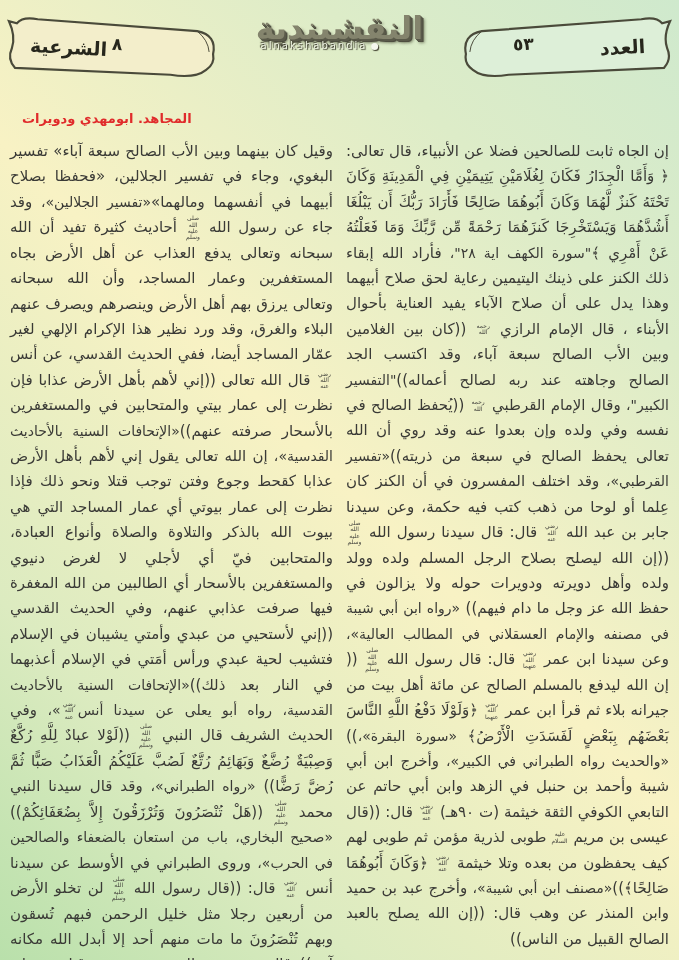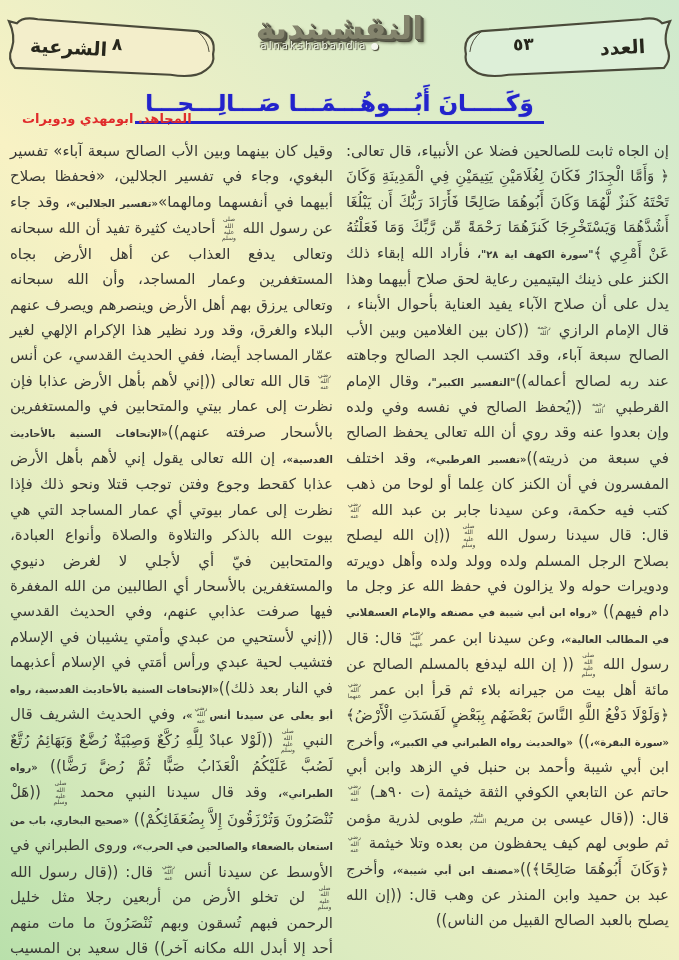--- a/index.html
+++ b/index.html
@@ -40,21 +40,21 @@
   }
   .byline{position:absolute;top:111px;left:22px;direction:rtl;
     font-size:13px;font-weight:bold;color:#e02b2b;}
   
   .cols{position:absolute;top:139px;right:10px;left:10px;bottom:12px;
     display:flex;gap:13px;direction:rtl;}
   .col{flex:1;direction:rtl;text-align:justify;color:#3a3a36;
     font-size:15px;line-height:25.4px;}
   .seg-body{}
   .seg-quran{font-weight:normal;}
-  .seg-cite{font-size:10px;font-weight:bold;}
+  .seg-cite{font-size:14px;font-weight:normal;}
   .seg-hon{
     display:inline-block;width:15px;font-size:6px;line-height:1.05;
     vertical-align:middle;text-align:center;color:#44443e;white-space:normal;
     margin:0 1px;
   }
 </style>
 </head>
 <body>
 
 <div class="page">
@@ -77,23 +77,20 @@
     </svg>
     <span class="txt lbl">الشرعية</span>
     <span class="txt num">٨</span>
   </div>
 
   <div class="logo">
     <div class="logo-ar">النقشبندية</div>
     <div class="logo-en"><span class="dot"></span><span>alnakshabandia</span></div>
   </div>
 
-  <div class="title-wrap">
-    <span class="title">وَكَـــــانَ أَبُـــوهُـــمَـــا صَـــالِـــحـــا</span>
-  </div>
 
   <div class="byline">المجاهد. ابومهدي ودويرات</div>
 
   <div class="cols">
     <div class="col"><span class="seg-body">إن الجاه ثابت للصالحين فضلا عن الأنبياء، قال تعالى: </span><span class="seg-quran">﴿ وَأَمَّا الْجِدَارُ فَكَانَ لِغُلَامَيْنِ يَتِيمَيْنِ فِي الْمَدِينَةِ وَكَانَ تَحْتَهُ كَنزٌ لَّهُمَا وَكَانَ أَبُوهُمَا صَالِحًا فَأَرَادَ رَبُّكَ أَن يَبْلُغَا أَشُدَّهُمَا وَيَسْتَخْرِجَا كَنزَهُمَا رَحْمَةً مِّن رَّبِّكَ وَمَا فَعَلْتُهُ عَنْ أَمْرِي ﴾</span><span class="seg-cite">"سورة الكهف اية ٢٨"،</span><span class="seg-body"> فأراد الله إبقاء ذلك الكنز على ذينك اليتيمين رعاية لحق صلاح أبيهما وهذا يدل على أن صلاح الآباء يفيد العناية بأحوال الأبناء ، قال الإمام الرازي </span><span class="seg-hon">رحمه الله</span><span class="seg-body"> ((كان بين الغلامين وبين الأب الصالح سبعة آباء، وقد اكتسب الجد الصالح وجاهته عند ربه لصالح أعماله))</span><span class="seg-cite">"التفسير الكبير"،</span><span class="seg-body"> وقال الإمام القرطبي </span><span class="seg-hon">رحمه الله</span><span class="seg-body"> ((يُحفظ الصالح في نفسه وفي ولده وإن بعدوا عنه وقد روي أن الله تعالى يحفظ الصالح في سبعة من ذريته))</span><span class="seg-cite">«تفسير القرطبي»،</span><span class="seg-body"> وقد اختلف المفسرون في أن الكنز كان عِلما أو لوحا من ذهب كتب فيه حكمة، وعن سيدنا جابر بن عبد الله </span><span class="seg-hon">رضي الله عنه</span><span class="seg-body"> قال: قال سيدنا رسول الله </span><span class="seg-hon">صلى الله عليه وسلم</span><span class="seg-body"> ((إن الله ليصلح بصلاح الرجل المسلم ولده وولد ولده وأهل دويرته ودويرات حوله ولا يزالون في حفظ الله عز وجل ما دام فيهم)) </span><span class="seg-cite">«رواه ابن أبي شيبة في مصنفه والإمام العسقلاني في المطالب العالية»،</span><span class="seg-body"> وعن سيدنا ابن عمر </span><span class="seg-hon">رضي الله عنهما</span><span class="seg-body"> قال: قال رسول الله </span><span class="seg-hon">صلى الله عليه وسلم</span><span class="seg-body"> (( إن الله ليدفع بالمسلم الصالح عن مائة أهل بيت من جيرانه بلاء ثم قرأ ابن عمر </span><span class="seg-hon">رضي الله عنهما</span><span class="seg-quran"> ﴿وَلَوْلَا دَفْعُ اللَّهِ النَّاسَ بَعْضَهُم بِبَعْضٍ لَفَسَدَتِ الْأَرْضُ﴾ </span><span class="seg-cite">«سورة البقرة»،</span><span class="seg-body">)) </span><span class="seg-cite">«والحديث رواه الطبراني في الكبير»،</span><span class="seg-body"> وأخرج ابن أبي شيبة وأحمد بن حنبل في الزهد وابن أبي حاتم عن التابعي الكوفي الثقة خيثمة (ت ٩٠هـ) </span><span class="seg-hon">رضي الله عنه</span><span class="seg-body"> قال: ((قال عيسى بن مريم </span><span class="seg-hon">عليه السلام</span><span class="seg-body"> طوبى لذرية مؤمن ثم طوبى لهم كيف يحفظون من بعده وتلا خيثمة </span><span class="seg-hon">رضي الله عنه</span><span class="seg-quran"> ﴿وَكَانَ أَبُوهُمَا صَالِحًا﴾</span><span class="seg-body">))</span><span class="seg-cite">«مصنف ابن أبي شيبة»،</span><span class="seg-body"> وأخرج عبد بن حميد وابن المنذر عن وهب قال: ((إن الله يصلح بالعبد الصالح القبيل من الناس))</span></div>
     <div class="col"><span class="seg-body">وقيل كان بينهما وبين الأب الصالح سبعة آباء» تفسير البغوي، وجاء في تفسير الجلالين، «فحفظا بصلاح أبيهما في أنفسهما ومالهما»</span><span class="seg-cite">«تفسير الجلالين»،</span><span class="seg-body"> وقد جاء عن رسول الله </span><span class="seg-hon">صلى الله عليه وسلم</span><span class="seg-body"> أحاديث كثيرة تفيد أن الله سبحانه وتعالى يدفع العذاب عن أهل الأرض بجاه المستغفرين وعمار المساجد، وأن الله سبحانه وتعالى يرزق بهم أهل الأرض وينصرهم ويصرف عنهم البلاء والغرق، وقد ورد نظير هذا الإكرام الإلهي لغير عمّار المساجد أيضا، ففي الحديث القدسي، عن أنس </span><span class="seg-hon">رضي الله عنه</span><span class="seg-body"> قال الله تعالى ((إني لأهم بأهل الأرض عذابا فإن نظرت إلى عمار بيتي والمتحابين في والمستغفرين بالأسحار صرفته عنهم))</span><span class="seg-cite">«الإتحافات السنية بالأحاديث القدسية»،</span><span class="seg-body"> إن الله تعالى يقول إني لأهم بأهل الأرض عذابا كقحط وجوع وفتن توجب قتلا ونحو ذلك فإذا نظرت إلى عمار بيوتي أي عمار المساجد التي هي بيوت الله بالذكر والتلاوة والصلاة وأنواع العبادة، والمتحابين فيّ أي لأجلي لا لغرض دنيوي والمستغفرين بالأسحار أي الطالبين من الله المغفرة فيها صرفت عذابي عنهم، وفي الحديث القدسي ((إني لأستحيي من عبدي وأمتي يشيبان في الإسلام فتشيب لحية عبدي ورأس أمَتي في الإسلام أعذبهما في النار بعد ذلك))</span><span class="seg-cite">«الإتحافات السنية بالأحاديث القدسية، رواه أبو يعلى عن سيدنا أنس</span><span class="seg-hon">رضي الله عنه</span><span class="seg-cite">»،</span><span class="seg-body"> وفي الحديث الشريف قال النبي </span><span class="seg-hon">صلى الله عليه وسلم</span><span class="seg-quran"> ((لَوْلا عبادٌ لِلَّهِ رُكَّعٌ وَصِبْيَةٌ رُضَّعٌ وَبَهَائِمُ رُتَّعٌ لَصُبَّ عَلَيْكُمُ الْعَذَابُ صَبًّا ثُمَّ رُضَّ رَضًّا)) </span><span class="seg-cite">«رواه الطبراني»،</span><span class="seg-body"> وقد قال سيدنا النبي محمد </span><span class="seg-hon">صلى الله عليه وسلم</span><span class="seg-quran"> ((هَلْ تُنْصَرُونَ وَتُرْزَقُونَ إِلاَّ بِضُعَفَائِكُمْ)) </span><span class="seg-cite">«صحيح البخاري، باب من استعان بالضعفاء والصالحين في الحرب»،</span><span class="seg-body"> وروى الطبراني في الأوسط عن سيدنا أنس </span><span class="seg-hon">رضي الله عنه</span><span class="seg-body"> قال: ((قال رسول الله </span><span class="seg-hon">صلى الله عليه وسلم</span><span class="seg-body"> لن تخلو الأرض من أربعين رجلا مثل خليل الرحمن فبهم تُسقون وبهم تُنْصَرُونَ ما مات منهم أحد إلا أبدل الله مكانه آخر)) قال سعيد بن المسيب سمعت قتادة يقول: ((لسنا نشك أن الحسن البصري منهم)) </span></div>
   </div>
 
 </div>
 

